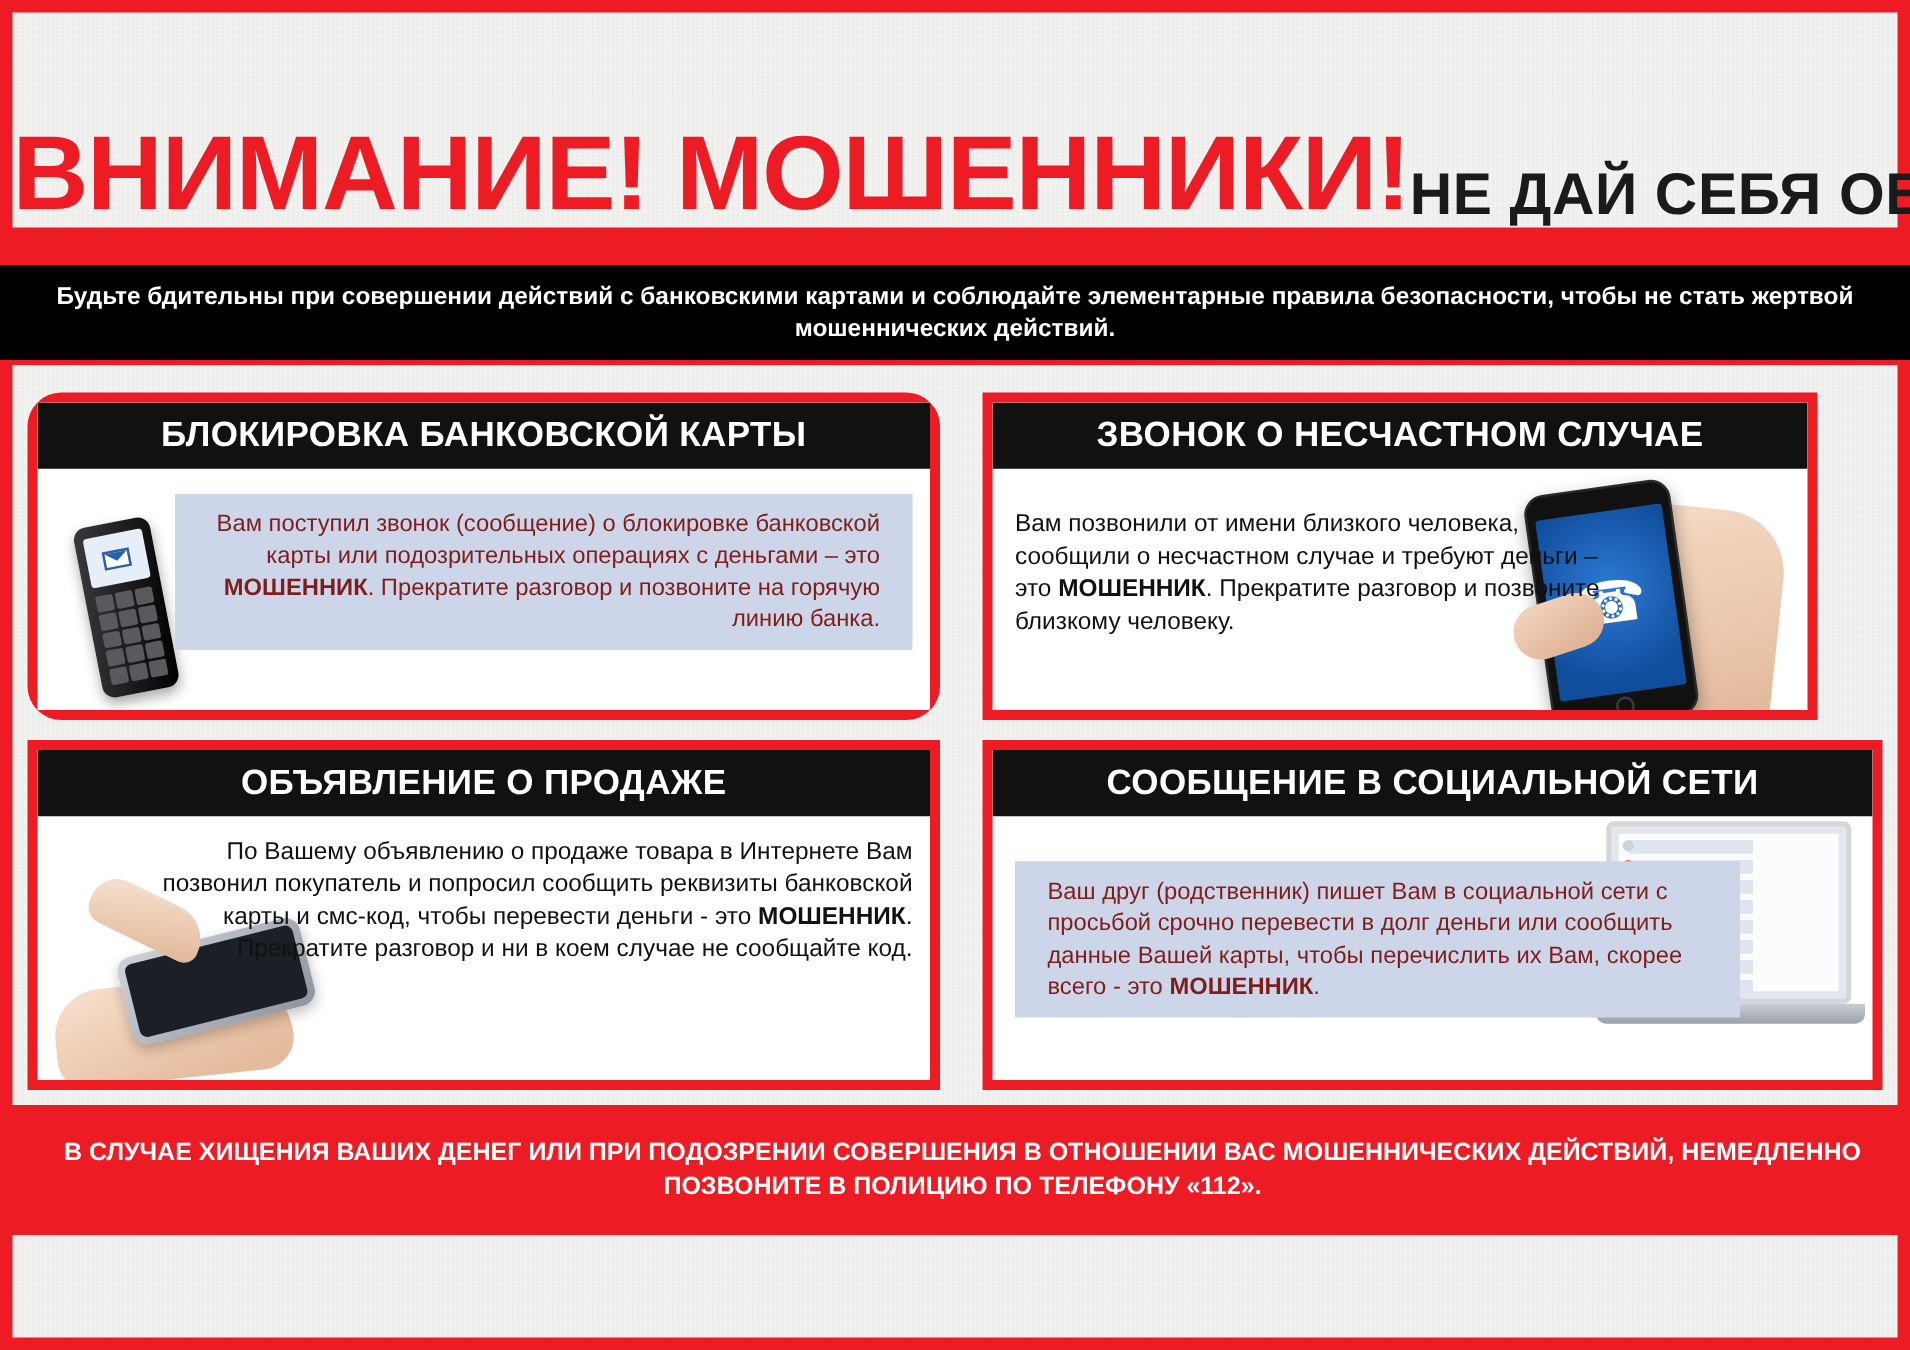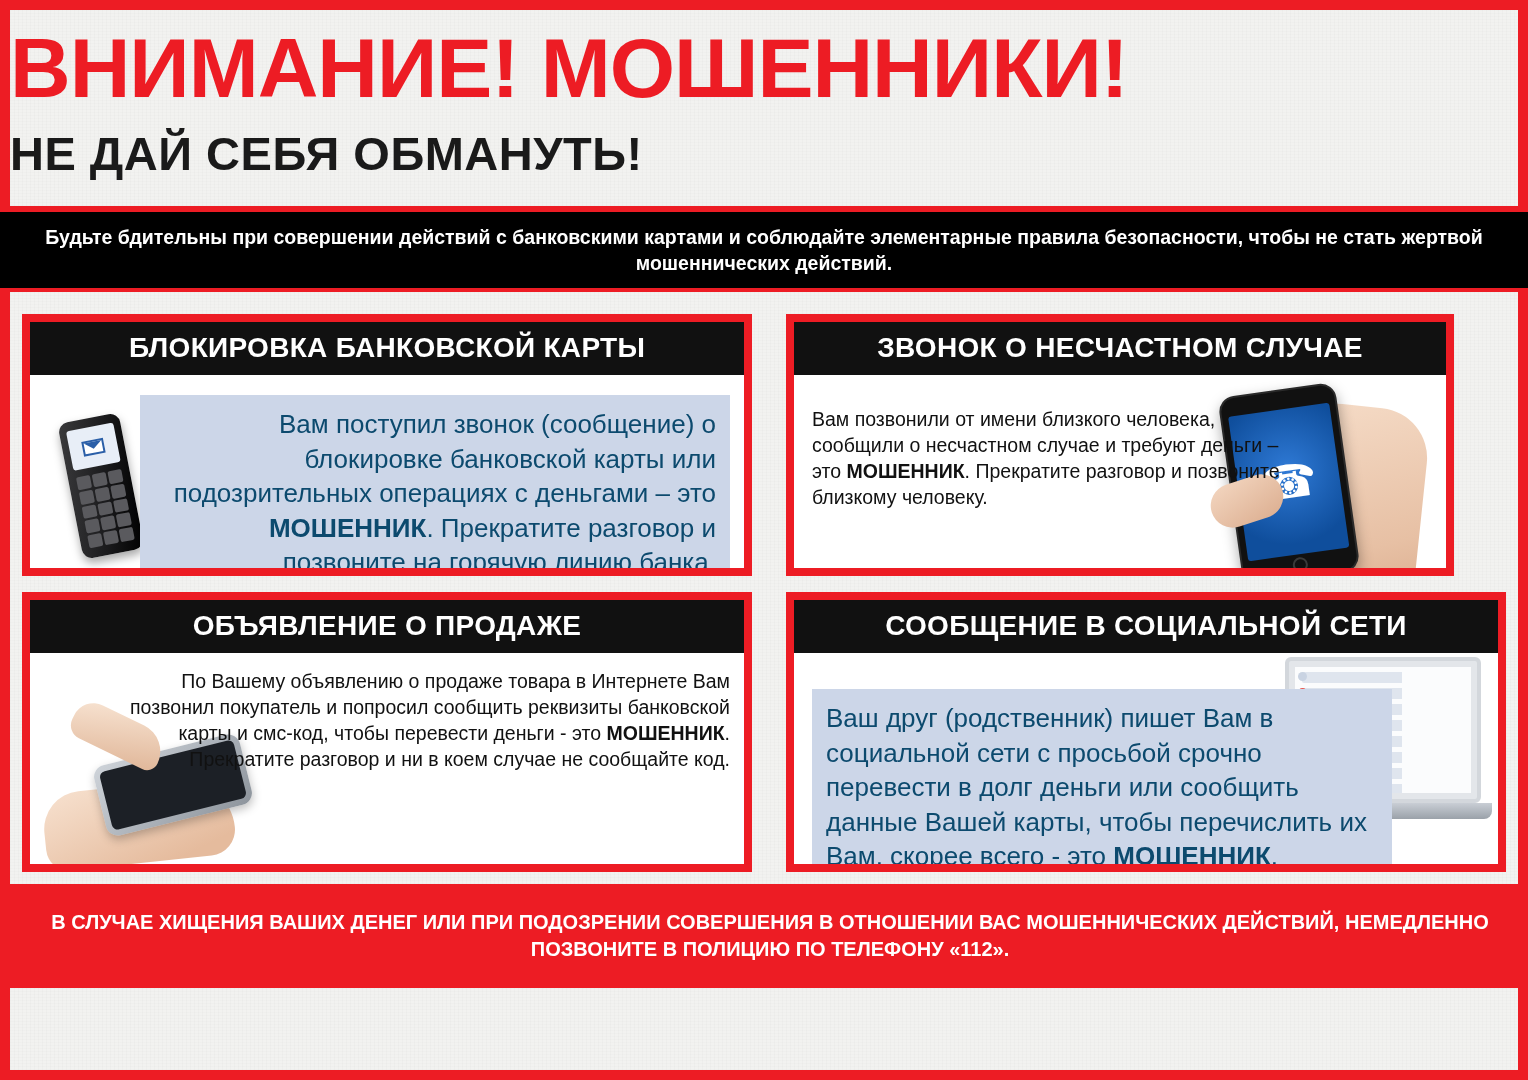--- a/index.html
+++ b/index.html
@@ -22,23 +22,23 @@
     background:
       repeating-linear-gradient(0deg, rgba(0,0,0,0.012) 0px, rgba(0,0,0,0.012) 1px, rgba(255,255,255,0) 1px, rgba(255,255,255,0) 3px),
       repeating-linear-gradient(90deg, rgba(0,0,0,0.015) 0px, rgba(0,0,0,0.015) 1px, rgba(255,255,255,0) 1px, rgba(255,255,255,0) 4px),
       #f2f2f0;
   }
 
   
   .header {
     position: absolute;
     left: 10px; top: 10px;
-    width: 1508px; height: 196px;
-    display: flex; flex-direction: column;
-    align-items: flex-start; justify-content: flex-start;
+    width: 1508px; height: 172px;
+    display: flex; flex-direction: row;
+    align-items: flex-end; justify-content: flex-start;
   }
   .title-main {
     font-size: 84px;
     font-weight: 700;
     color: #ed1c24;
     letter-spacing: -1px;
     line-height: 1.02;
     margin-top: 16px;
     white-space: nowrap;
   }
@@ -97,35 +97,35 @@
     white-space: nowrap;
   }
   .card-body {
     position: relative;
     height: calc(100% - 50px);
   }
 
   .bubble {
     position: absolute;
     background: #ccd6e8;
-    color: #0c4a6e;
-    font-size: 26px;
+    color: #7f1d1d;
+    font-size: 19px;
     line-height: 1.33;
-    padding: 12px 14px;
+    padding: 12px 26px;
   }
   .plain-text {
     position: absolute;
     color: #111;
     font-size: 19.5px;
     line-height: 1.33;
   }
   b { font-weight: 700; }
 
   
-  #card-1 { left: 12px;  top: 22px;  width: 730px; height: 262px; }
+  #card-1 { left: 12px;  top: 22px;  width: 730px; height: 262px; border-radius: 27px; }
   #card-2 { left: 776px; top: 22px;  width: 668px; height: 262px; }
   #card-3 { left: 12px;  top: 300px; width: 730px; height: 280px; }
   #card-4 { left: 776px; top: 300px; width: 720px; height: 280px; }
 
   #card-1 .bubble { right: 14px; top: 20px; width: 590px; text-align: right; }
   #card-2 .plain-text { left: 18px; top: 32px; width: 470px; text-align: left; }
   #card-3 .plain-text { right: 14px; top: 16px; width: 630px; text-align: right; }
   #card-4 .bubble { left: 18px; top: 36px; width: 580px; text-align: left; }
 
   

